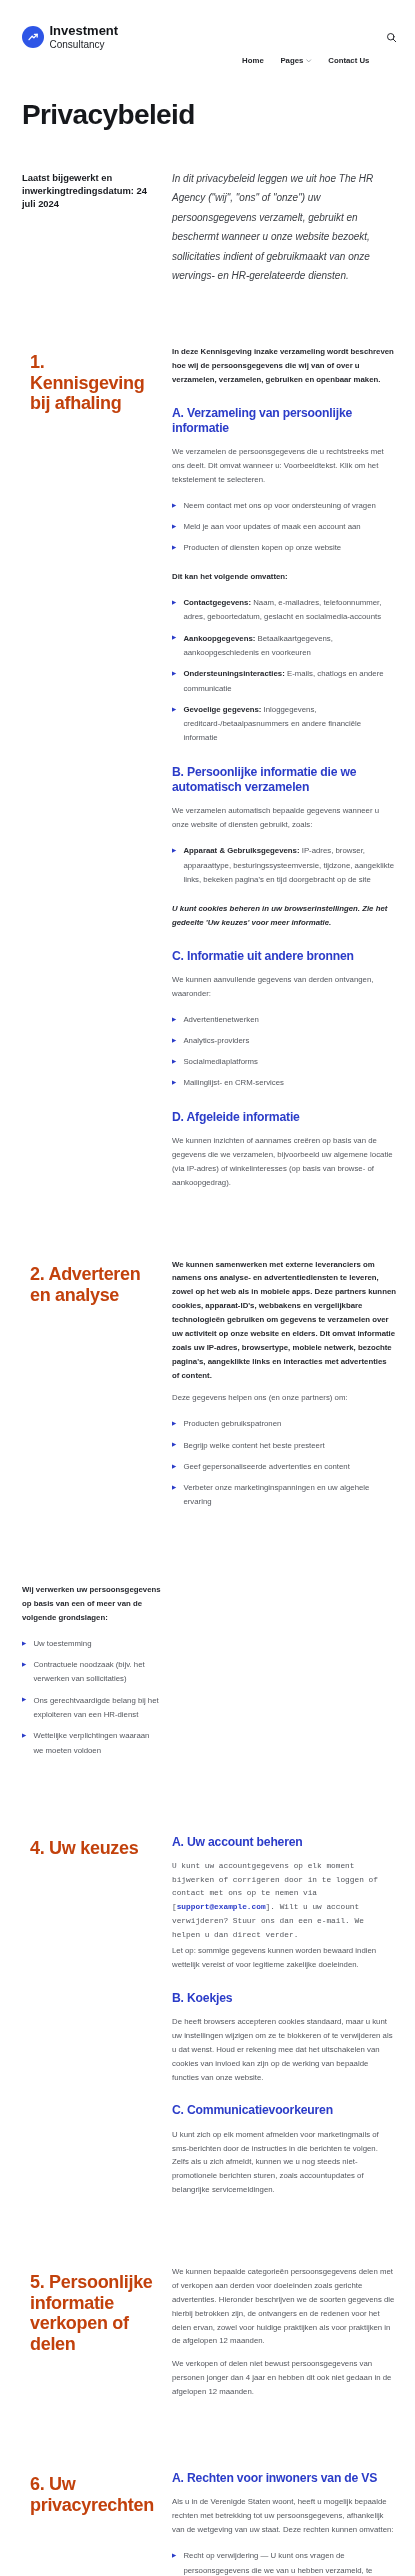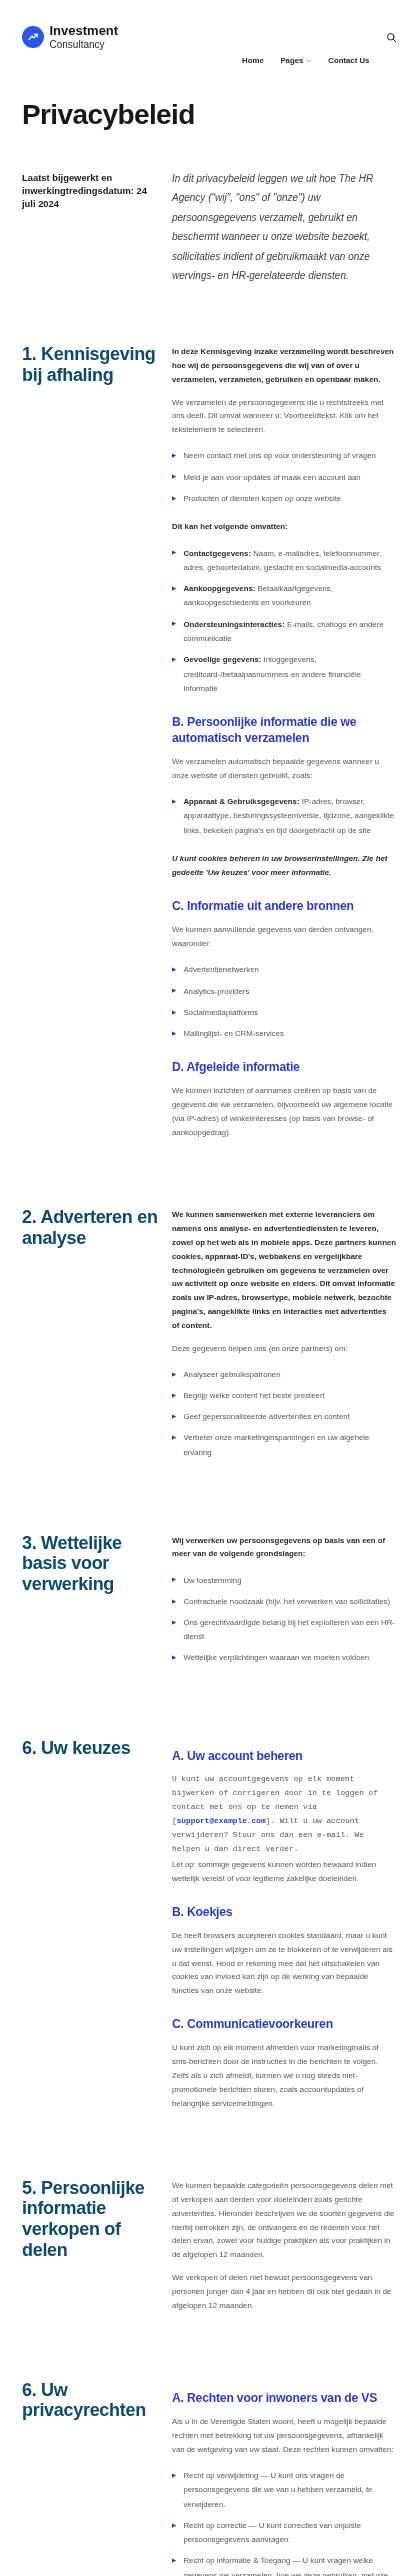--- a/index.html
+++ b/index.html
@@ -50,32 +50,32 @@
   .updated{
     font-weight:bold;color:#191b20;font-size:9.4px;line-height:1.4;margin:2.2px 0 0;
   }
   .intro-text{
     font-style:italic;font-size:10px;line-height:1.95;color:#3d4046;margin:0;
   }
 
   
   .section{margin-bottom:58px;}
   .section h2{
-    margin:0;font-size:18px;line-height:1.15;letter-spacing:-0.3px;
-    color:#0c4a6e;font-weight:bold;
+    margin:8px;font-size:18px;line-height:1.15;letter-spacing:-0.3px;
+    color:#c2410c;font-weight:bold;
   }
   .sec-body{padding-top:1.1px;}
   .sec-body p{font-size:7.8px;line-height:1.78;margin:0 0 9px;}
   p.bold{font-weight:bold;color:#282a30;}
   p.bold-italic{font-weight:bold;font-style:italic;color:#282a30;}
   .sec-body h3{
     color:var(--accent);font-size:12.2px;line-height:1.25;letter-spacing:-0.2px;
     font-weight:bold;margin:19px 0 9px;
   }
-  .sec-body h3:first-child{margin-top:10px;}
+  .sec-body h3:first-child{margin-top:4px;}
   ul.tri-list{list-style:none;margin:12.2px 0 14.4px;padding:0;}
   ul.tri-list li{
     display:flex;gap:7.2px;font-size:7.8px;line-height:1.85;margin:0 0 6.7px;
   }
   .tri{
     color:var(--accent);font-size:5.5px;line-height:1;padding-top:3.9px;flex:0 0 auto;
   }
   .li-label{font-weight:bold;color:#282a30;}
   .inline-link{color:var(--accent);font-weight:bold;}
   .tight{margin-bottom:1.1px !important;font-family:Liberation Mono, monospace;}
@@ -120,20 +120,21 @@
 
 <div class="row intro-row">
   <p class="updated">Laatst bijgewerkt en inwerkingtredingsdatum: 24 juli 2024</p>
   <p class="intro-text">In dit privacybeleid leggen we uit hoe The HR Agency ("wij", "ons" of "onze") uw persoonsgegevens verzamelt, gebruikt en beschermt wanneer u onze website bezoekt, sollicitaties indient of gebruikmaakt van onze wervings- en HR-gerelateerde diensten.</p>
 </div>
 
 <div class="row section">
   <h2>1. Kennisgeving bij afhaling</h2>
   <div class="sec-body">
     <p class="bold">In deze Kennisgeving inzake verzameling wordt beschreven hoe wij de persoonsgegevens die wij van of over u verzamelen, verzamelen, gebruiken en openbaar maken.</p>
+    <h3>A. Verzameling van persoonlijke informatie</h3>
     <p>We verzamelen de persoonsgegevens die u rechtstreeks met ons deelt. Dit omvat wanneer u: Voorbeeldtekst. Klik om het tekstelement te selecteren.</p>
     <ul class="tri-list">
       <li>
           <span class="tri">▶</span>
           <span>Neem contact met ons op voor ondersteuning of vragen</span>
         </li>
       <li>
           <span class="tri">▶</span>
           <span>Meld je aan voor updates of maak een account aan</span>
         </li>
@@ -196,40 +197,39 @@
 </div>
 
 <div class="row section">
   <h2>2. Adverteren en analyse</h2>
   <div class="sec-body">
     <p class="bold">We kunnen samenwerken met externe leveranciers om namens ons analyse- en advertentiediensten te leveren, zowel op het web als in mobiele apps. Deze partners kunnen cookies, apparaat-ID's, webbakens en vergelijkbare technologieën gebruiken om gegevens te verzamelen over uw activiteit op onze website en elders. Dit omvat informatie zoals uw IP-adres, browsertype, mobiele netwerk, bezochte pagina's, aangeklikte links en interacties met advertenties of content.</p>
     <p>Deze gegevens helpen ons (en onze partners) om:</p>
     <ul class="tri-list">
       <li>
           <span class="tri">▶</span>
-          <span>Analyseer gebruikspatronen</span>
+          <span>Producten gebruikspatronen</span>
         </li>
       <li>
           <span class="tri">▶</span>
           <span>Begrijp welke content het beste presteert</span>
         </li>
       <li>
           <span class="tri">▶</span>
           <span>Geef gepersonaliseerde advertenties en content</span>
         </li>
       <li>
           <span class="tri">▶</span>
           <span>Verbeter onze marketinginspanningen en uw algehele ervaring</span>
         </li>
     </ul>
   </div>
 </div>
 
 <div class="row section">
-  <h2>3. Wettelijke basis voor verwerking</h2>
   <div class="sec-body">
     <p class="bold">Wij verwerken uw persoonsgegevens op basis van een of meer van de volgende grondslagen:</p>
     <ul class="tri-list">
       <li>
           <span class="tri">▶</span>
           <span>Uw toestemming</span>
         </li>
       <li>
           <span class="tri">▶</span>
           <span>Contractuele noodzaak (bijv. het verwerken van sollicitaties)</span>
@@ -240,21 +240,21 @@
         </li>
       <li>
           <span class="tri">▶</span>
           <span>Wettelijke verplichtingen waaraan we moeten voldoen</span>
         </li>
     </ul>
   </div>
 </div>
 
 <div class="row section">
-  <h2>6. Uw keuzes</h2>
+  <h2>4. Uw keuzes</h2>
   <div class="sec-body">
     <h3>A. Uw account beheren</h3>
     <p class="tight"><span>U kunt uw accountgegevens op elk moment bijwerken of corrigeren door in te loggen of contact met ons op te nemen via [</span><a class="inline-link">support@example.com</a><span>]. Wilt u uw account verwijderen? Stuur ons dan een e-mail. We helpen u dan direct verder.</span></p>
     <p>Let op: sommige gegevens kunnen worden bewaard indien wettelijk vereist of voor legitieme zakelijke doeleinden.</p>
     <h3>B. Koekjes</h3>
     <p>De heeft browsers accepteren cookies standaard, maar u kunt uw instellingen wijzigen om ze te blokkeren of te verwijderen als u dat wenst. Houd er rekening mee dat het uitschakelen van cookies van invloed kan zijn op de werking van bepaalde functies van onze website.</p>
     <h3>C. Communicatievoorkeuren</h3>
     <p>U kunt zich op elk moment afmelden voor marketingmails of sms-berichten door de instructies in die berichten te volgen. Zelfs als u zich afmeldt, kunnen we u nog steeds niet-promotionele berichten sturen, zoals accountupdates of belangrijke servicemeldingen.</p>
   </div>
 </div>

